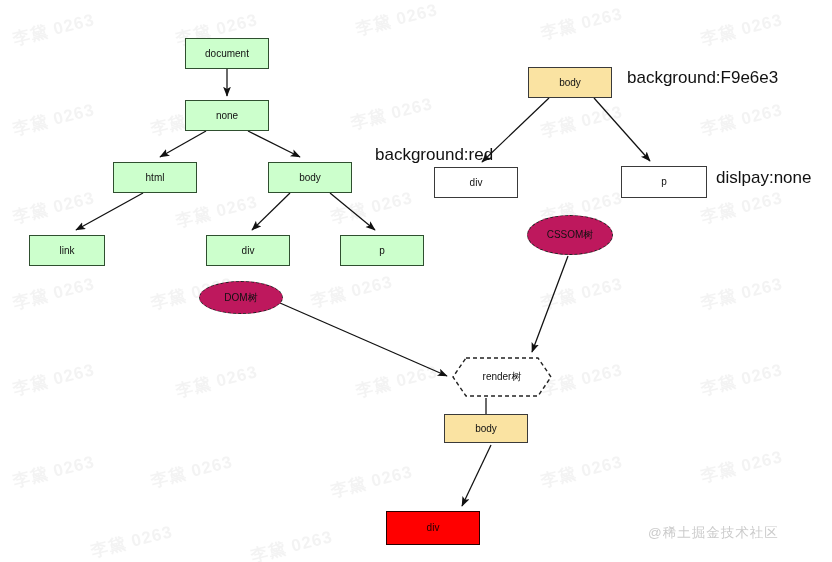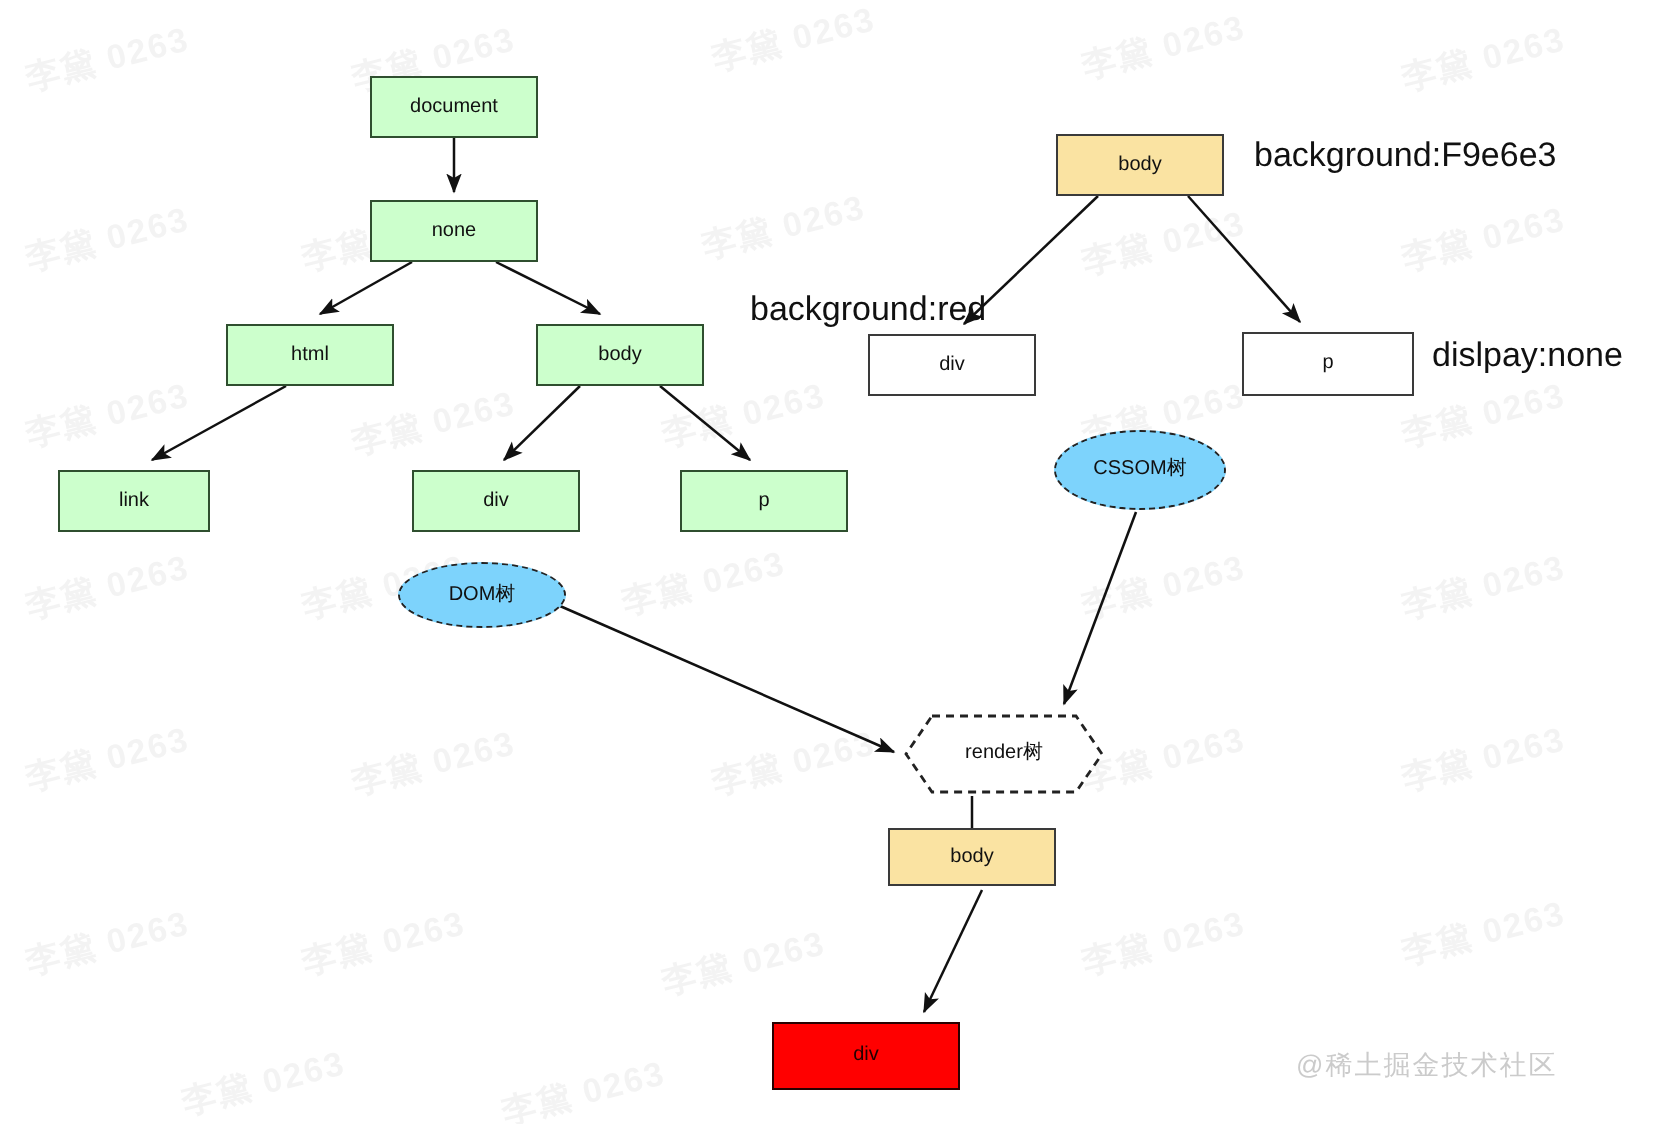--- a/index.html
+++ b/index.html
@@ -52,21 +52,21 @@
     border-color: #3a3a3a;
   }
   .node.red {
     background: #ff0000;
     border-color: #2a0000;
     color: #220000;
   }
   .node.ellipse {
     border: 1.4px dashed #222222;
     border-radius: 50%;
-    background: #7dd3fc;
+    background: #be185d;
   }
   .node.hexagon {
     background: transparent;
     border: none;
   }
   .hexagon .hexshape {
     position: absolute;
     left: 0;
     top: 0;
     width: 100%;

